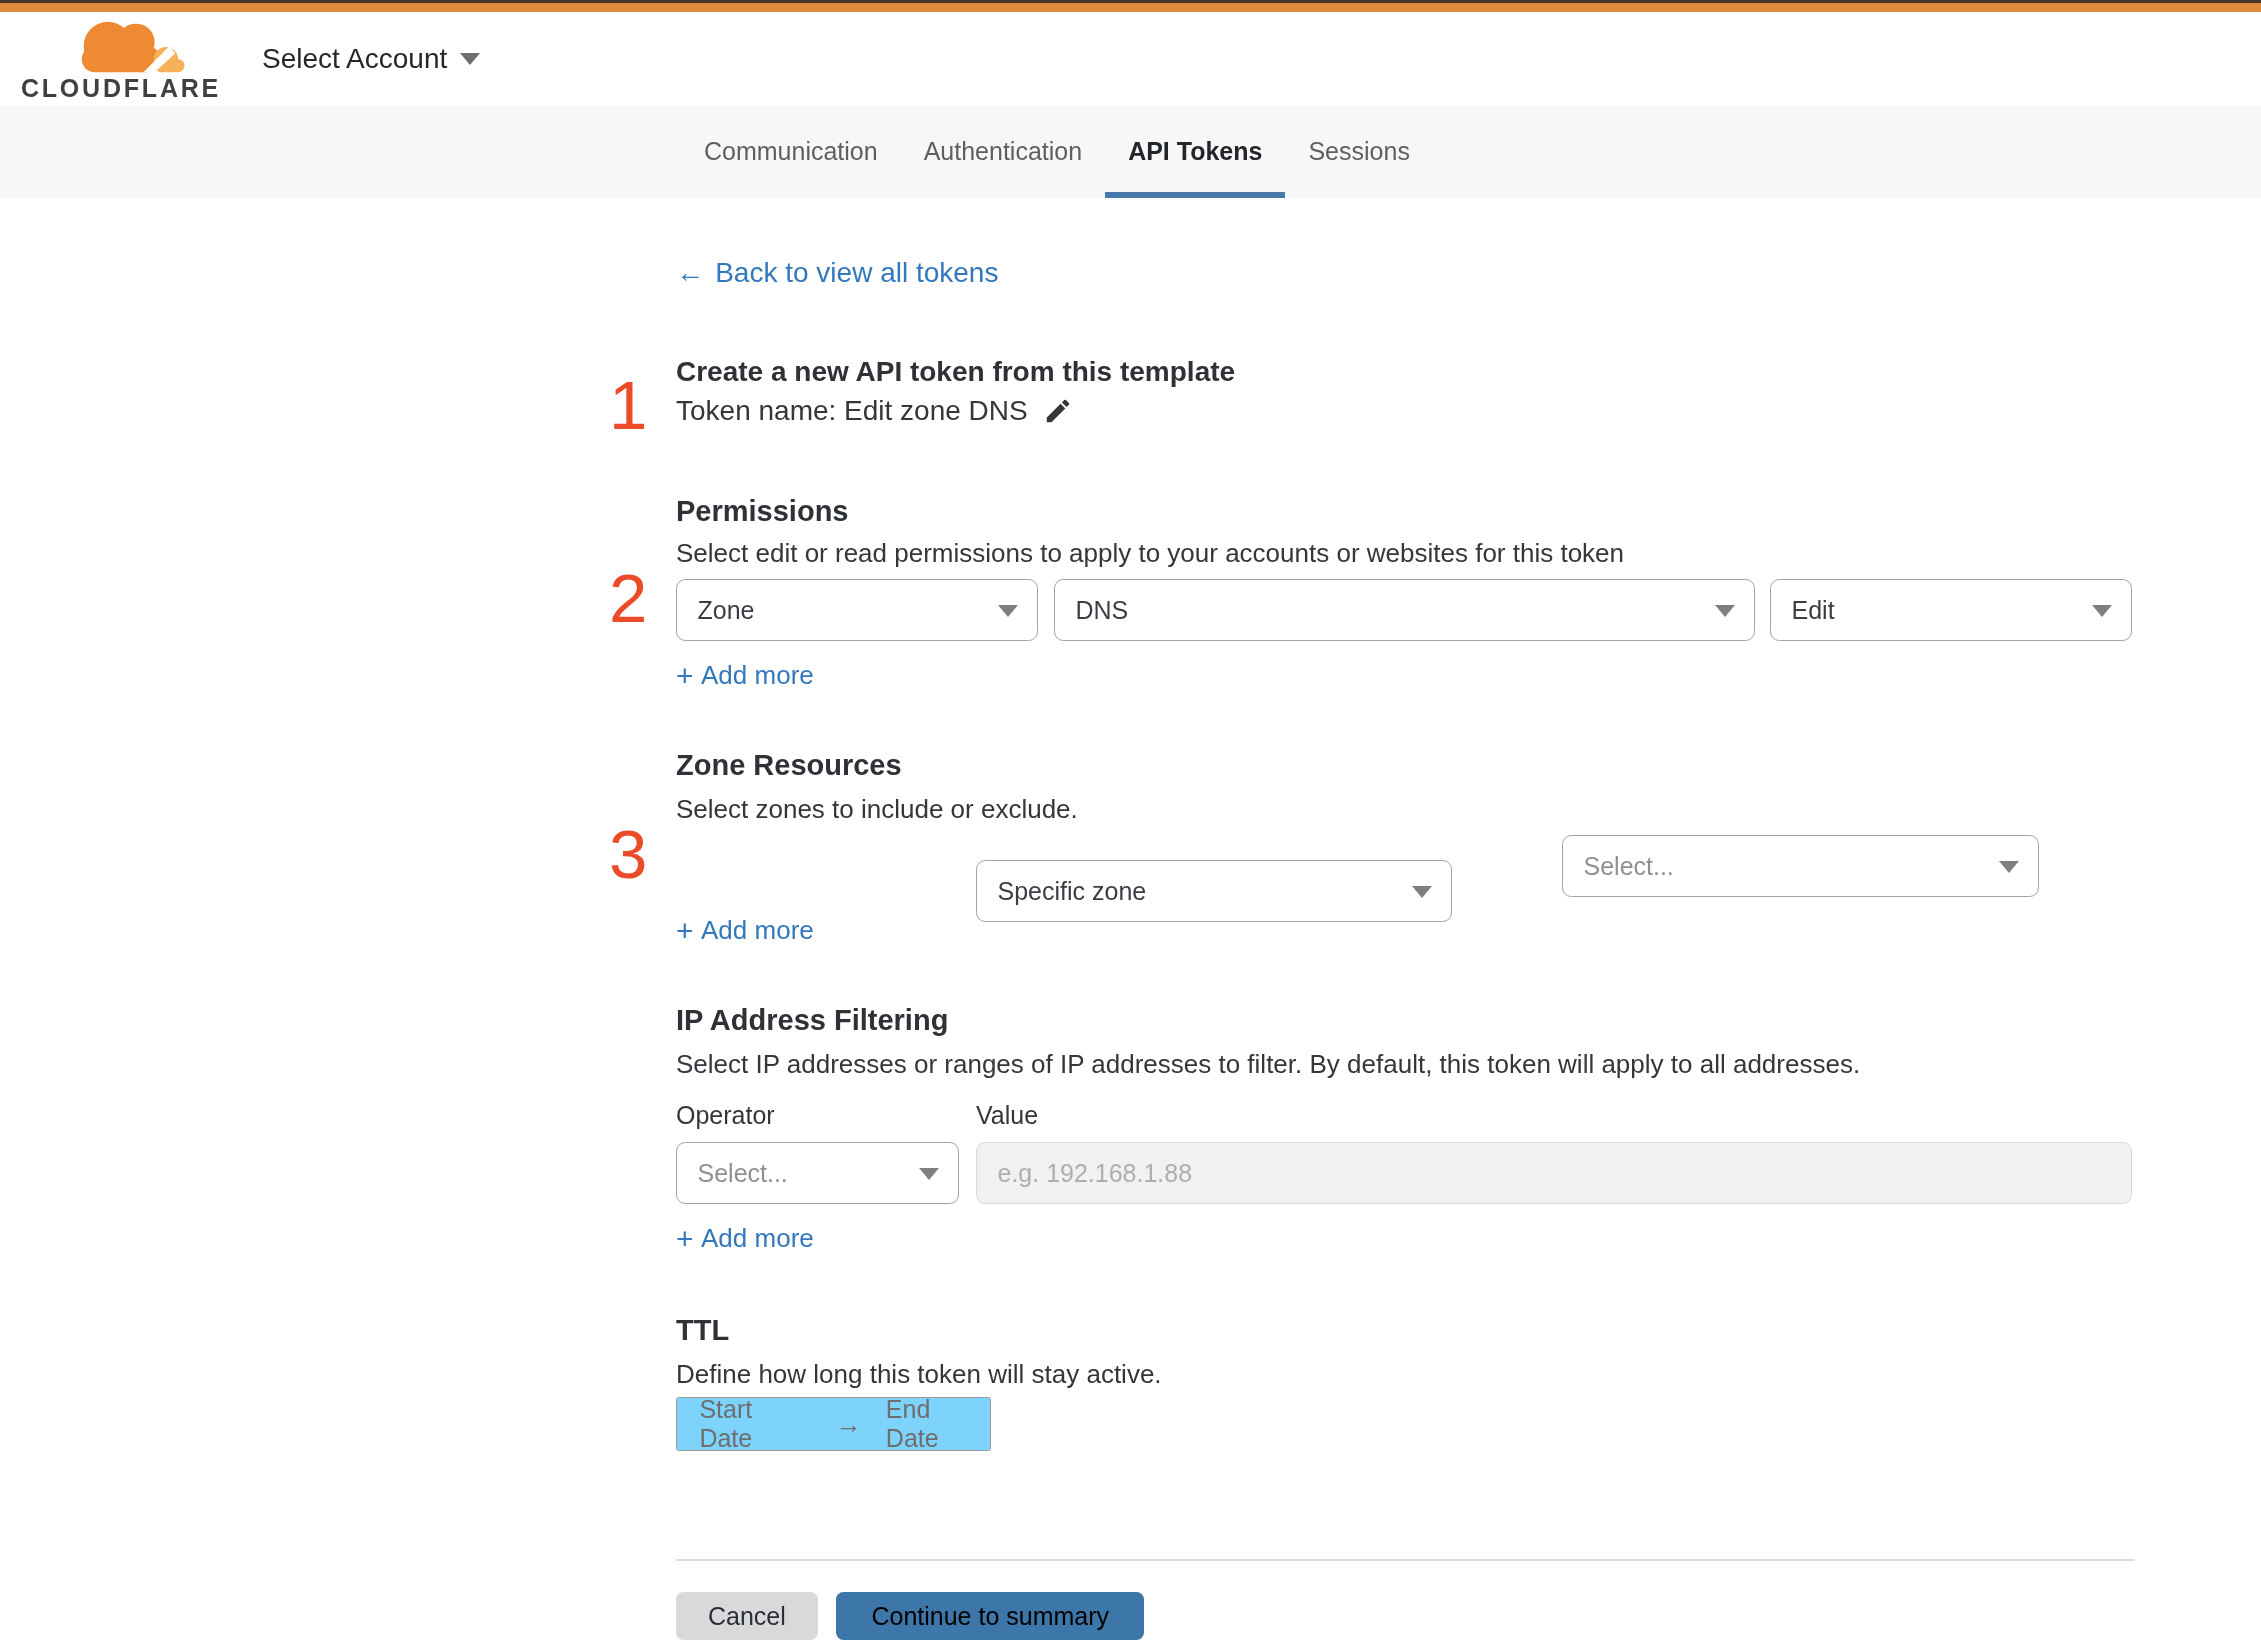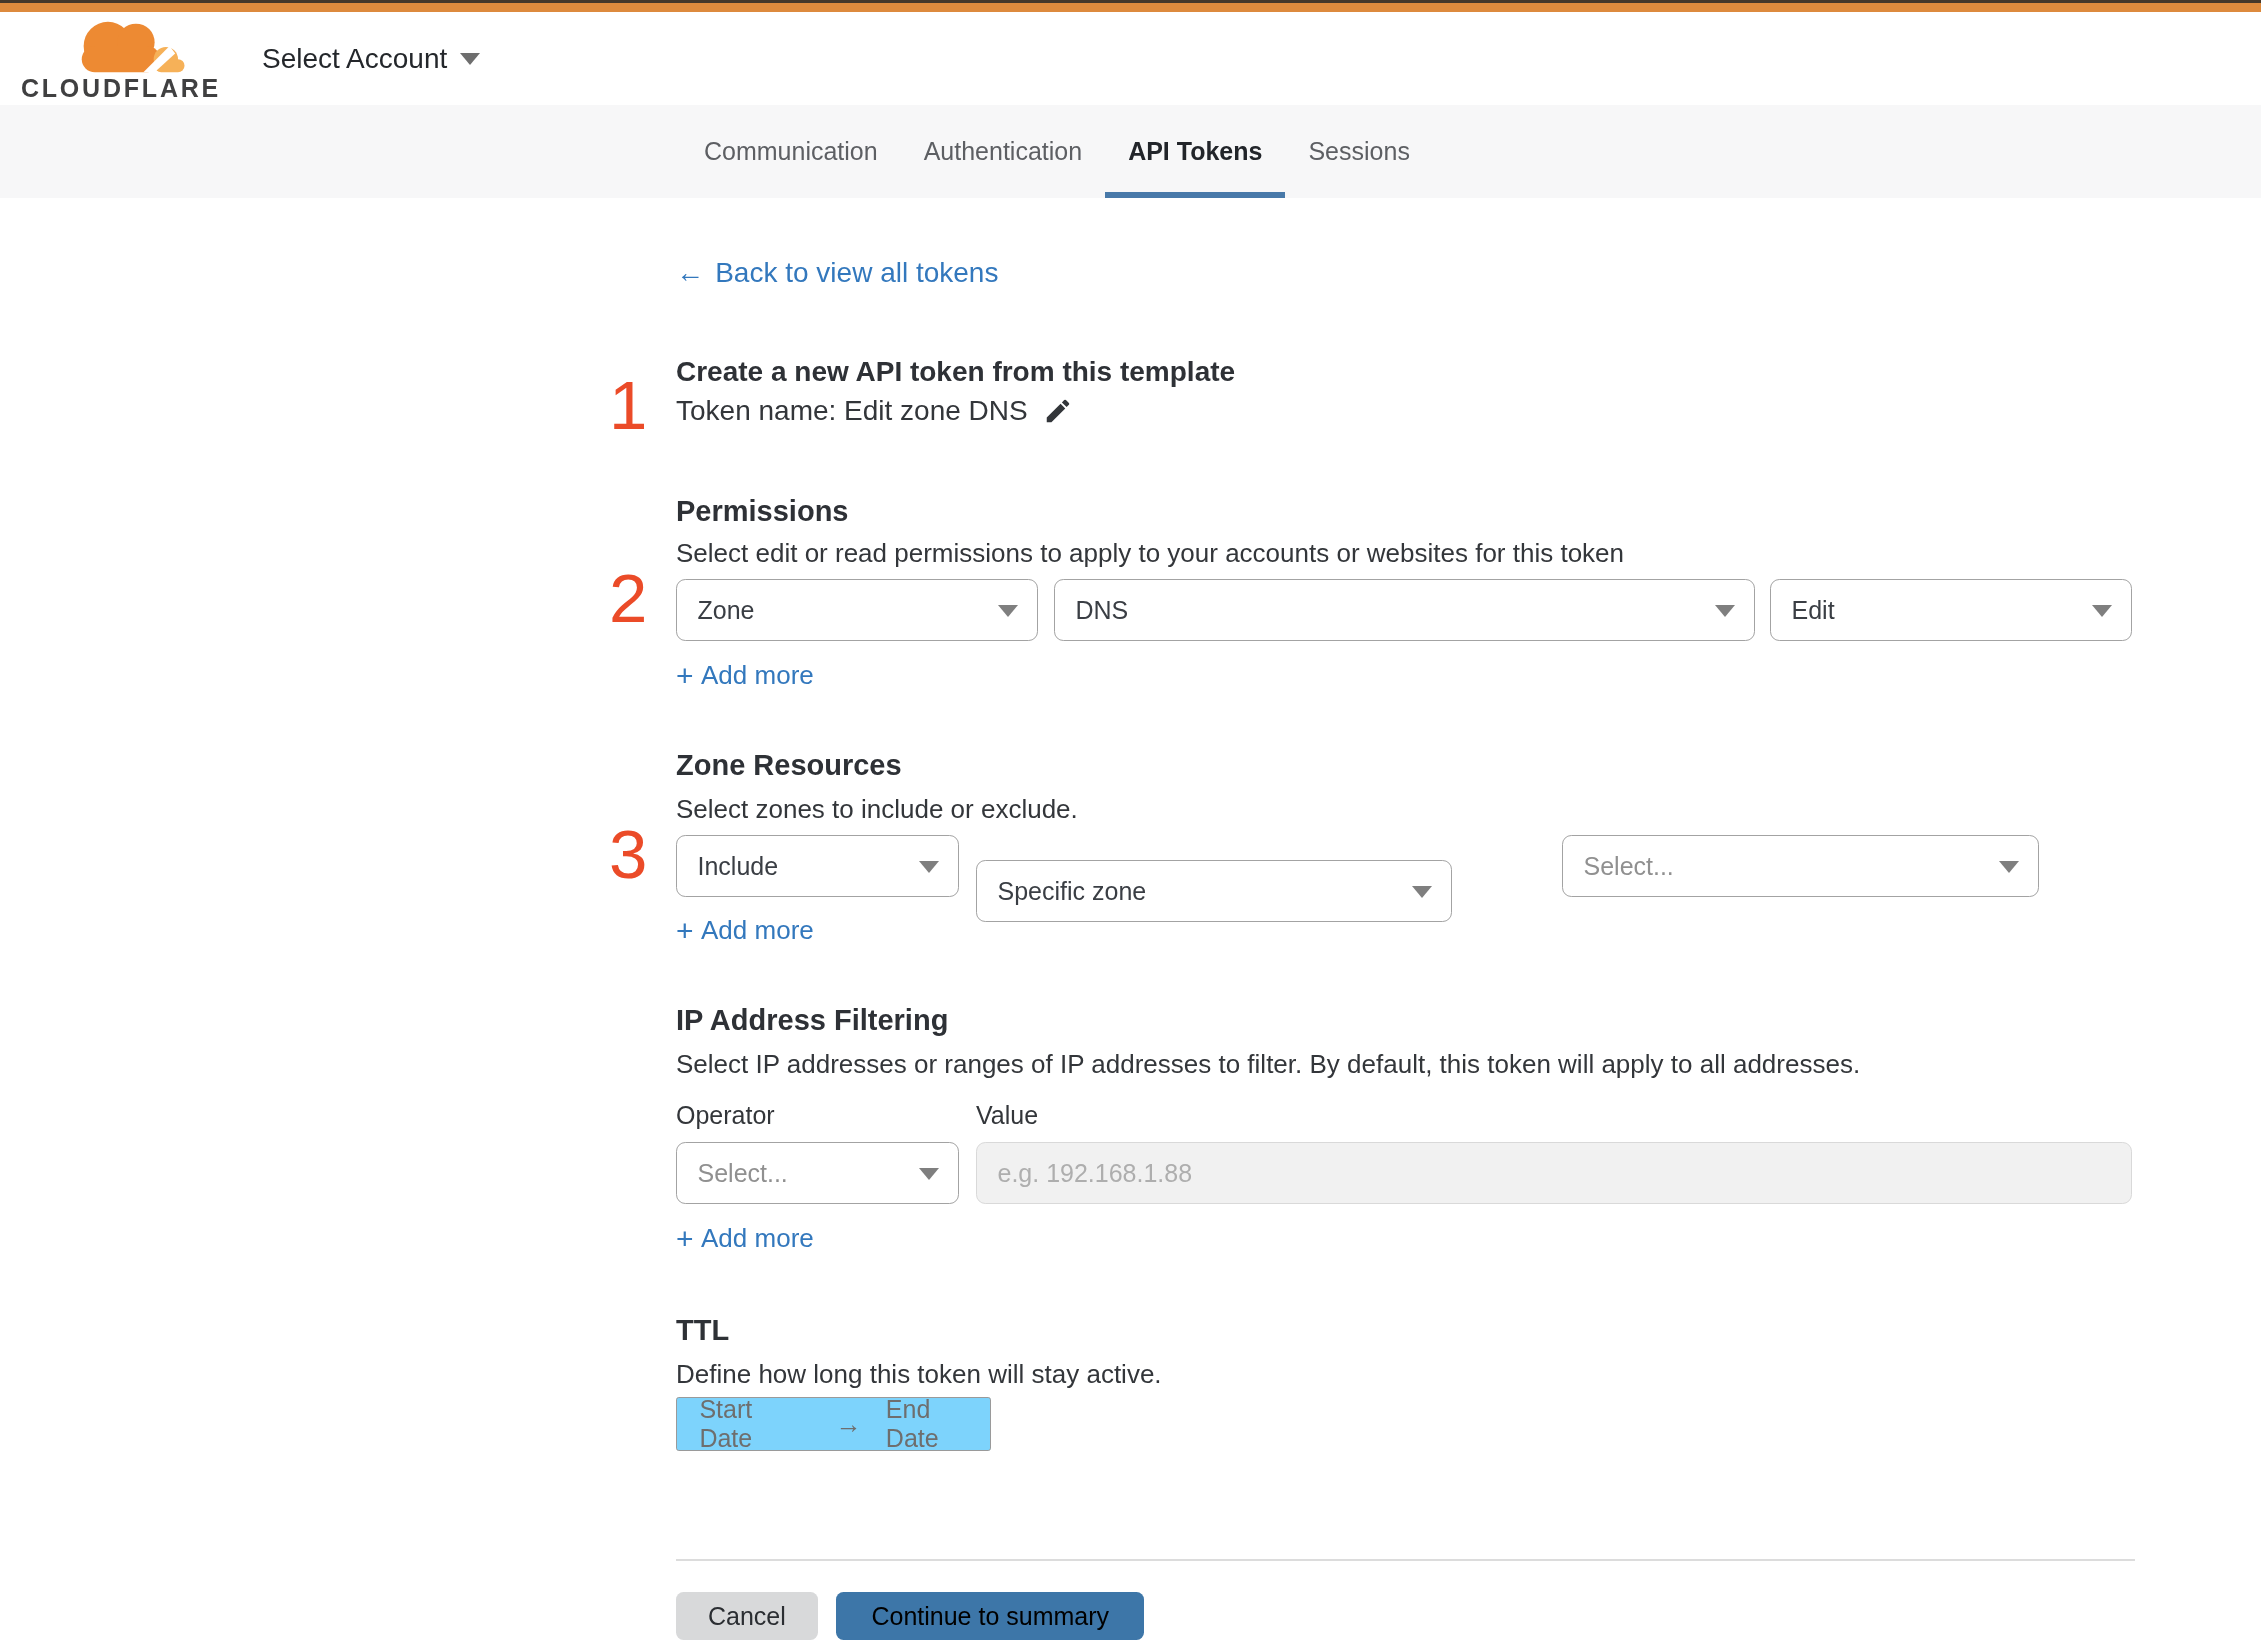--- a/index.html
+++ b/index.html
@@ -209,24 +209,20 @@
     </div>
     <div class="add-more perm-add">
       <span class="plus">+</span>
       <span>Add more</span>
     </div>
 
     <div class="step-number n3">3</div>
     <div class="section-heading zone-heading">Zone Resources</div>
     <div class="section-desc zone-desc">Select zones to include or exclude.</div>
     <div class="row zone-row">
-      <div class="select" style="left:0; width:283px;">
-        <span>Include</span>
-        <span class="sel-caret"></span>
-      </div>
       <div class="select" style="left:300px; width:476px;margin-top:25px;">
         <span>Specific zone</span>
         <span class="sel-caret"></span>
       </div>
       <div class="select placeholder" style="left:886px; width:477px;">
         <span>Select...</span>
         <span class="sel-caret"></span>
       </div>
     </div>
     <div class="add-more zone-add">

